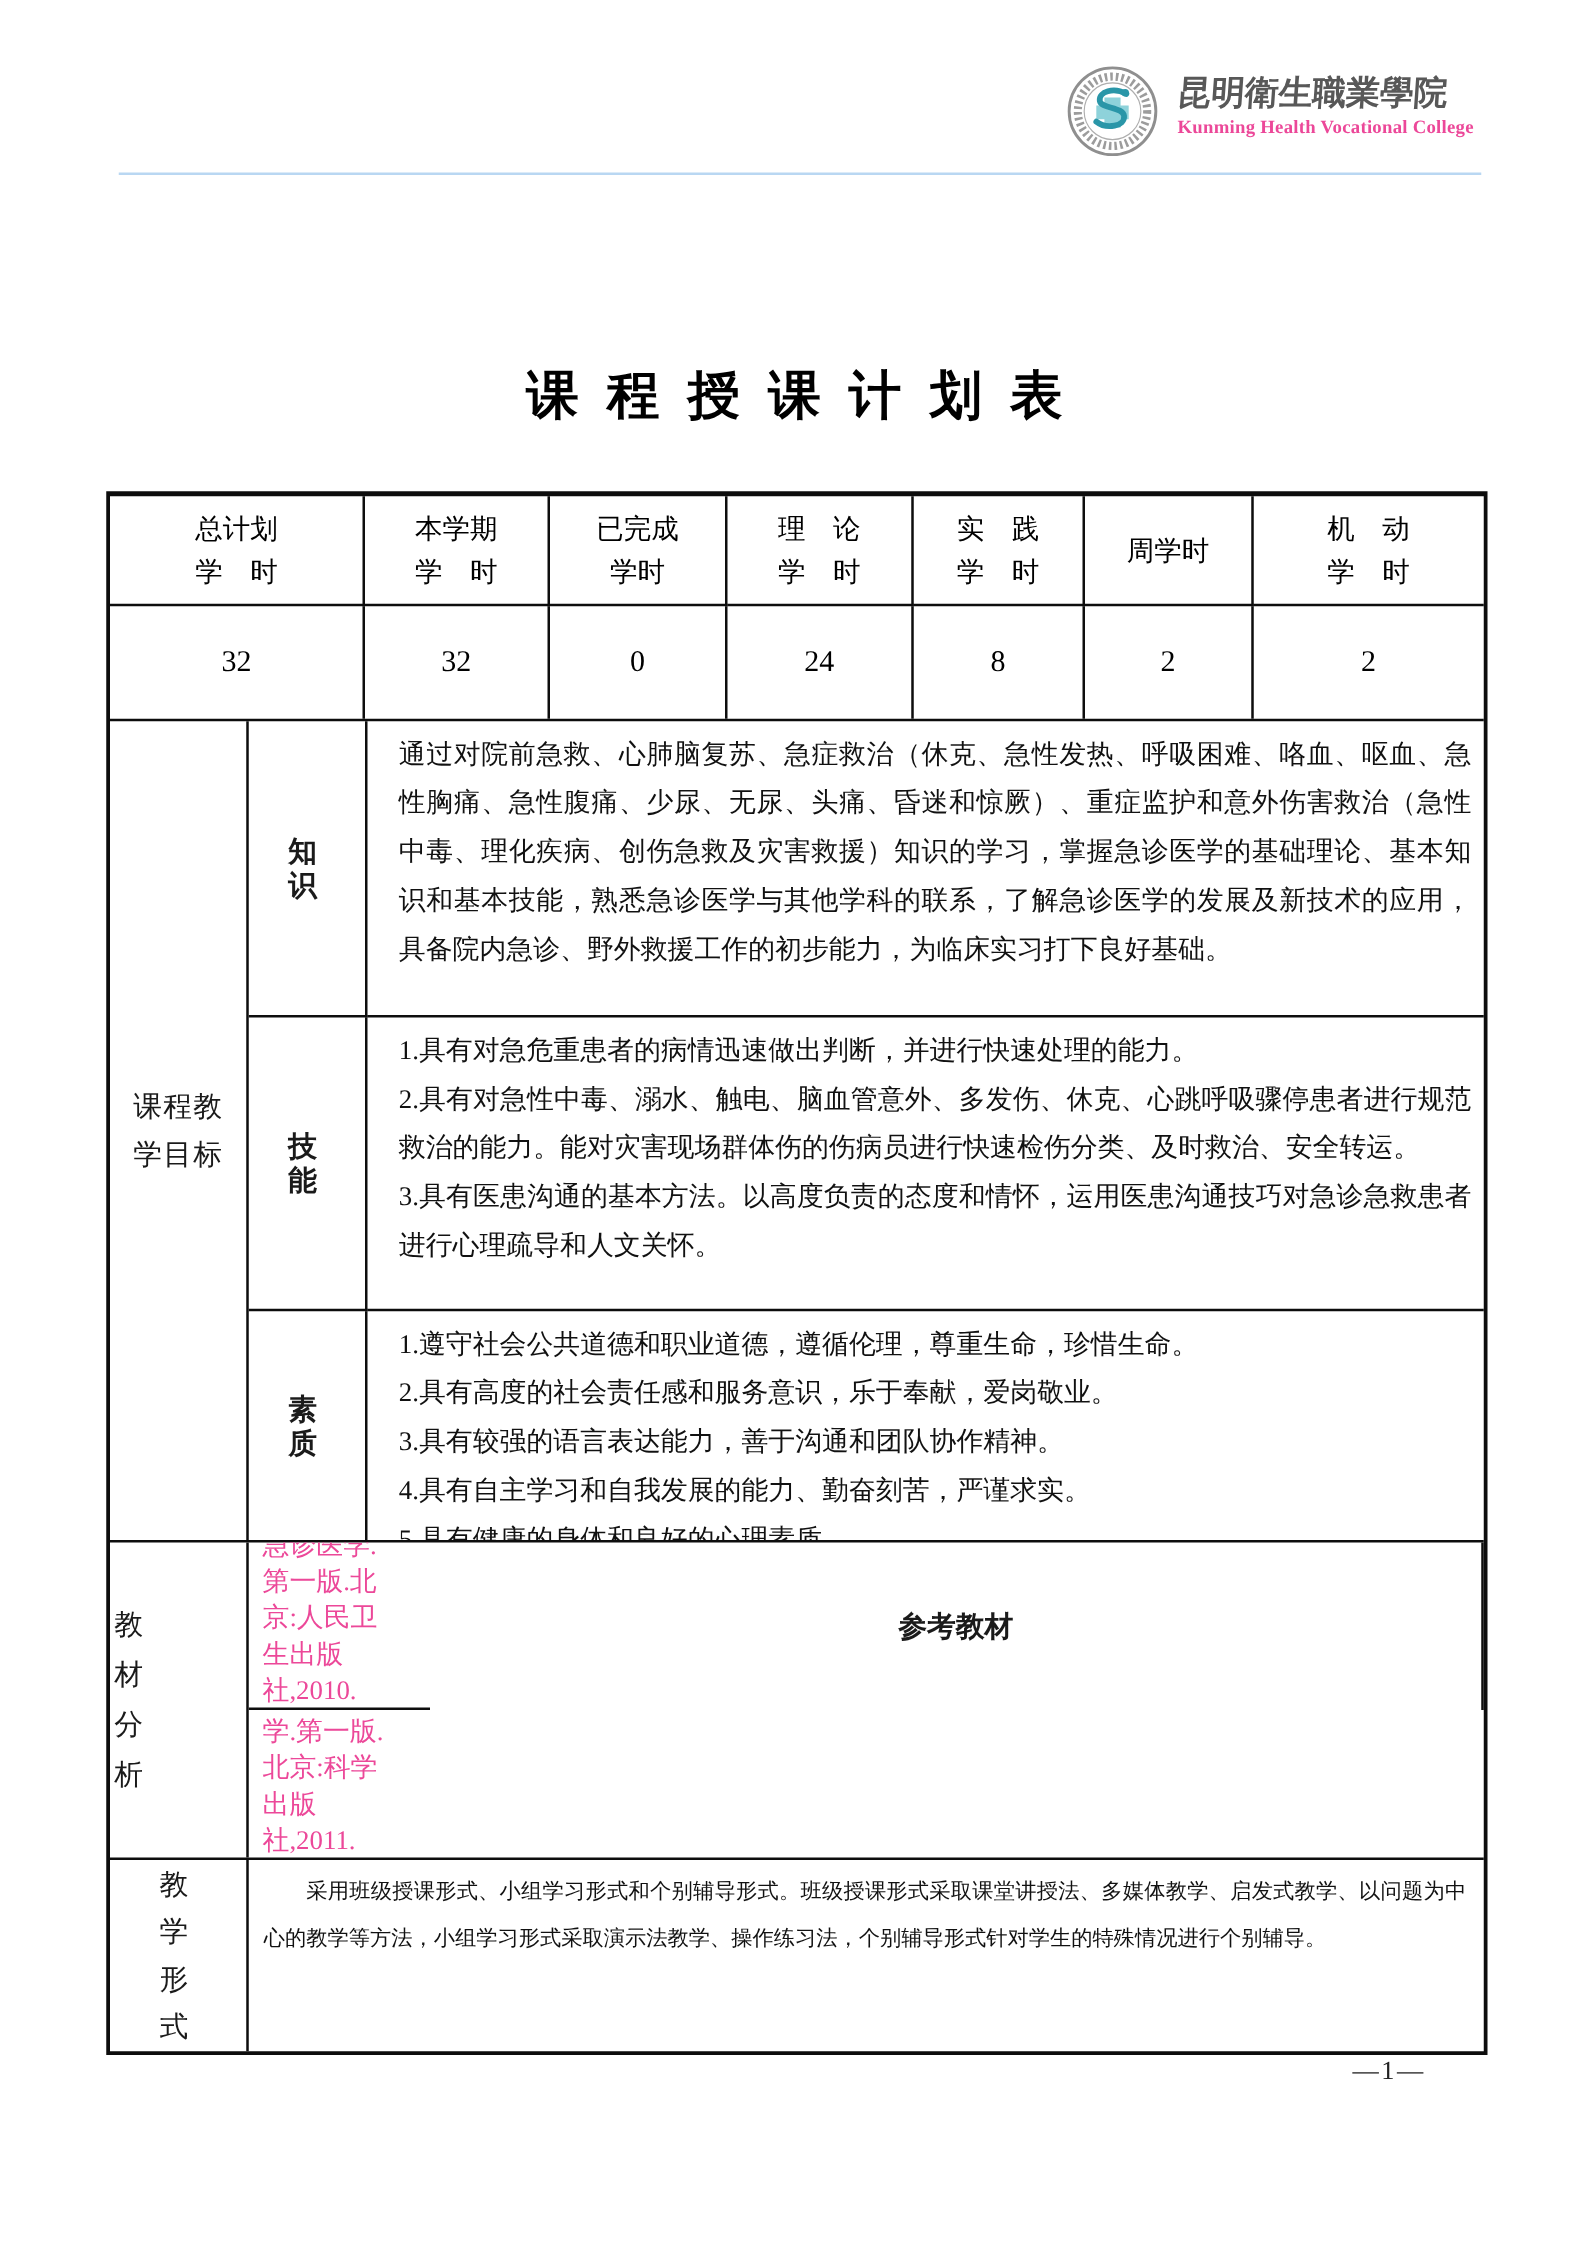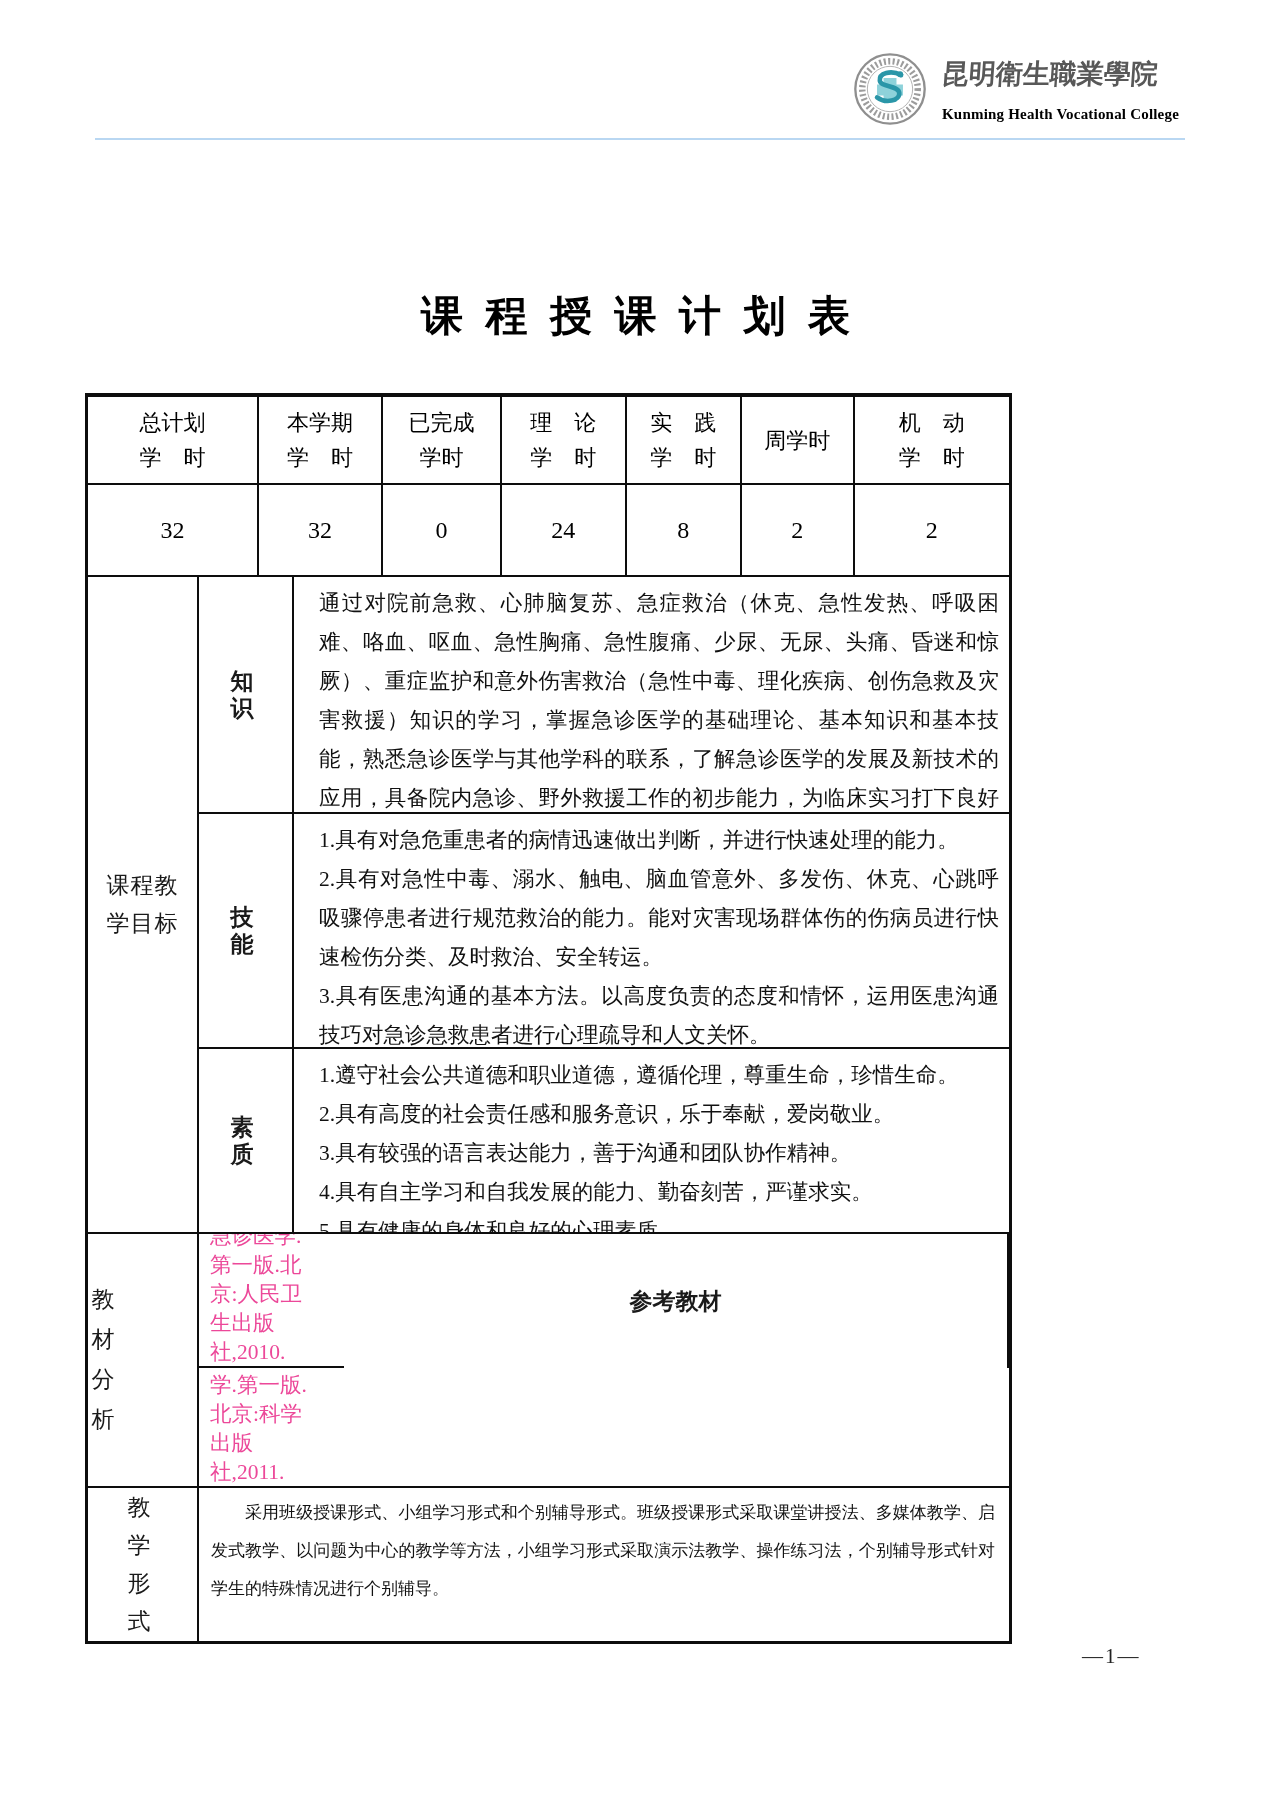--- a/index.html
+++ b/index.html
@@ -16,41 +16,41 @@
   .letterhead{position:absolute;left:0;top:0;width:100%;height:145px;}
   .seal{position:absolute;left:853px;top:52px;width:74px;height:74px;}
   .brand{position:absolute;left:942px;top:56px;width:225px;}
   .brand-zh{
     font-size:27px;font-weight:bold;color:#585858;
     letter-spacing:0px;transform:skewX(-4deg);
     font-family:"Liberation Serif","DejaVu Serif",serif;
     white-space:nowrap;
   }
   .brand-en{
-    margin-top:14px;
-    font-size:15px;font-weight:bold;color:#000000;
+    margin-top:2px;
+    font-size:15px;font-weight:bold;color:#ec4899;
     letter-spacing:0.2px;white-space:nowrap;
   }
   .head-rule{
     position:absolute;left:95px;top:138px;width:1090px;height:2px;
     background:#b9d7f2;
   }
 
   
   .doc-title{
     position:absolute;left:87px;top:288px;width:1103px;
     text-align:center;
     font-size:42px;font-weight:bold;color:#000;
     letter-spacing:6px;
     font-family:"Liberation Serif","DejaVu Serif",serif;
   }
 
   
   .sheet{
-    position:absolute;left:85px;top:393px;width:927px;
+    position:absolute;left:85px;top:393px;width:1105px;
     border:3px solid #0d0d0d;border-top-width:4px;
     box-sizing:border-box;
     background:#fff;
   }
   .sec{border-bottom:2px solid #0d0d0d;}
   .sec:last-child{border-bottom:none;}
   .cell{box-sizing:border-box;overflow:hidden;}
   .vline{border-right:2px solid #0d0d0d;}
   .hline{border-bottom:2px solid #0d0d0d;}
 

